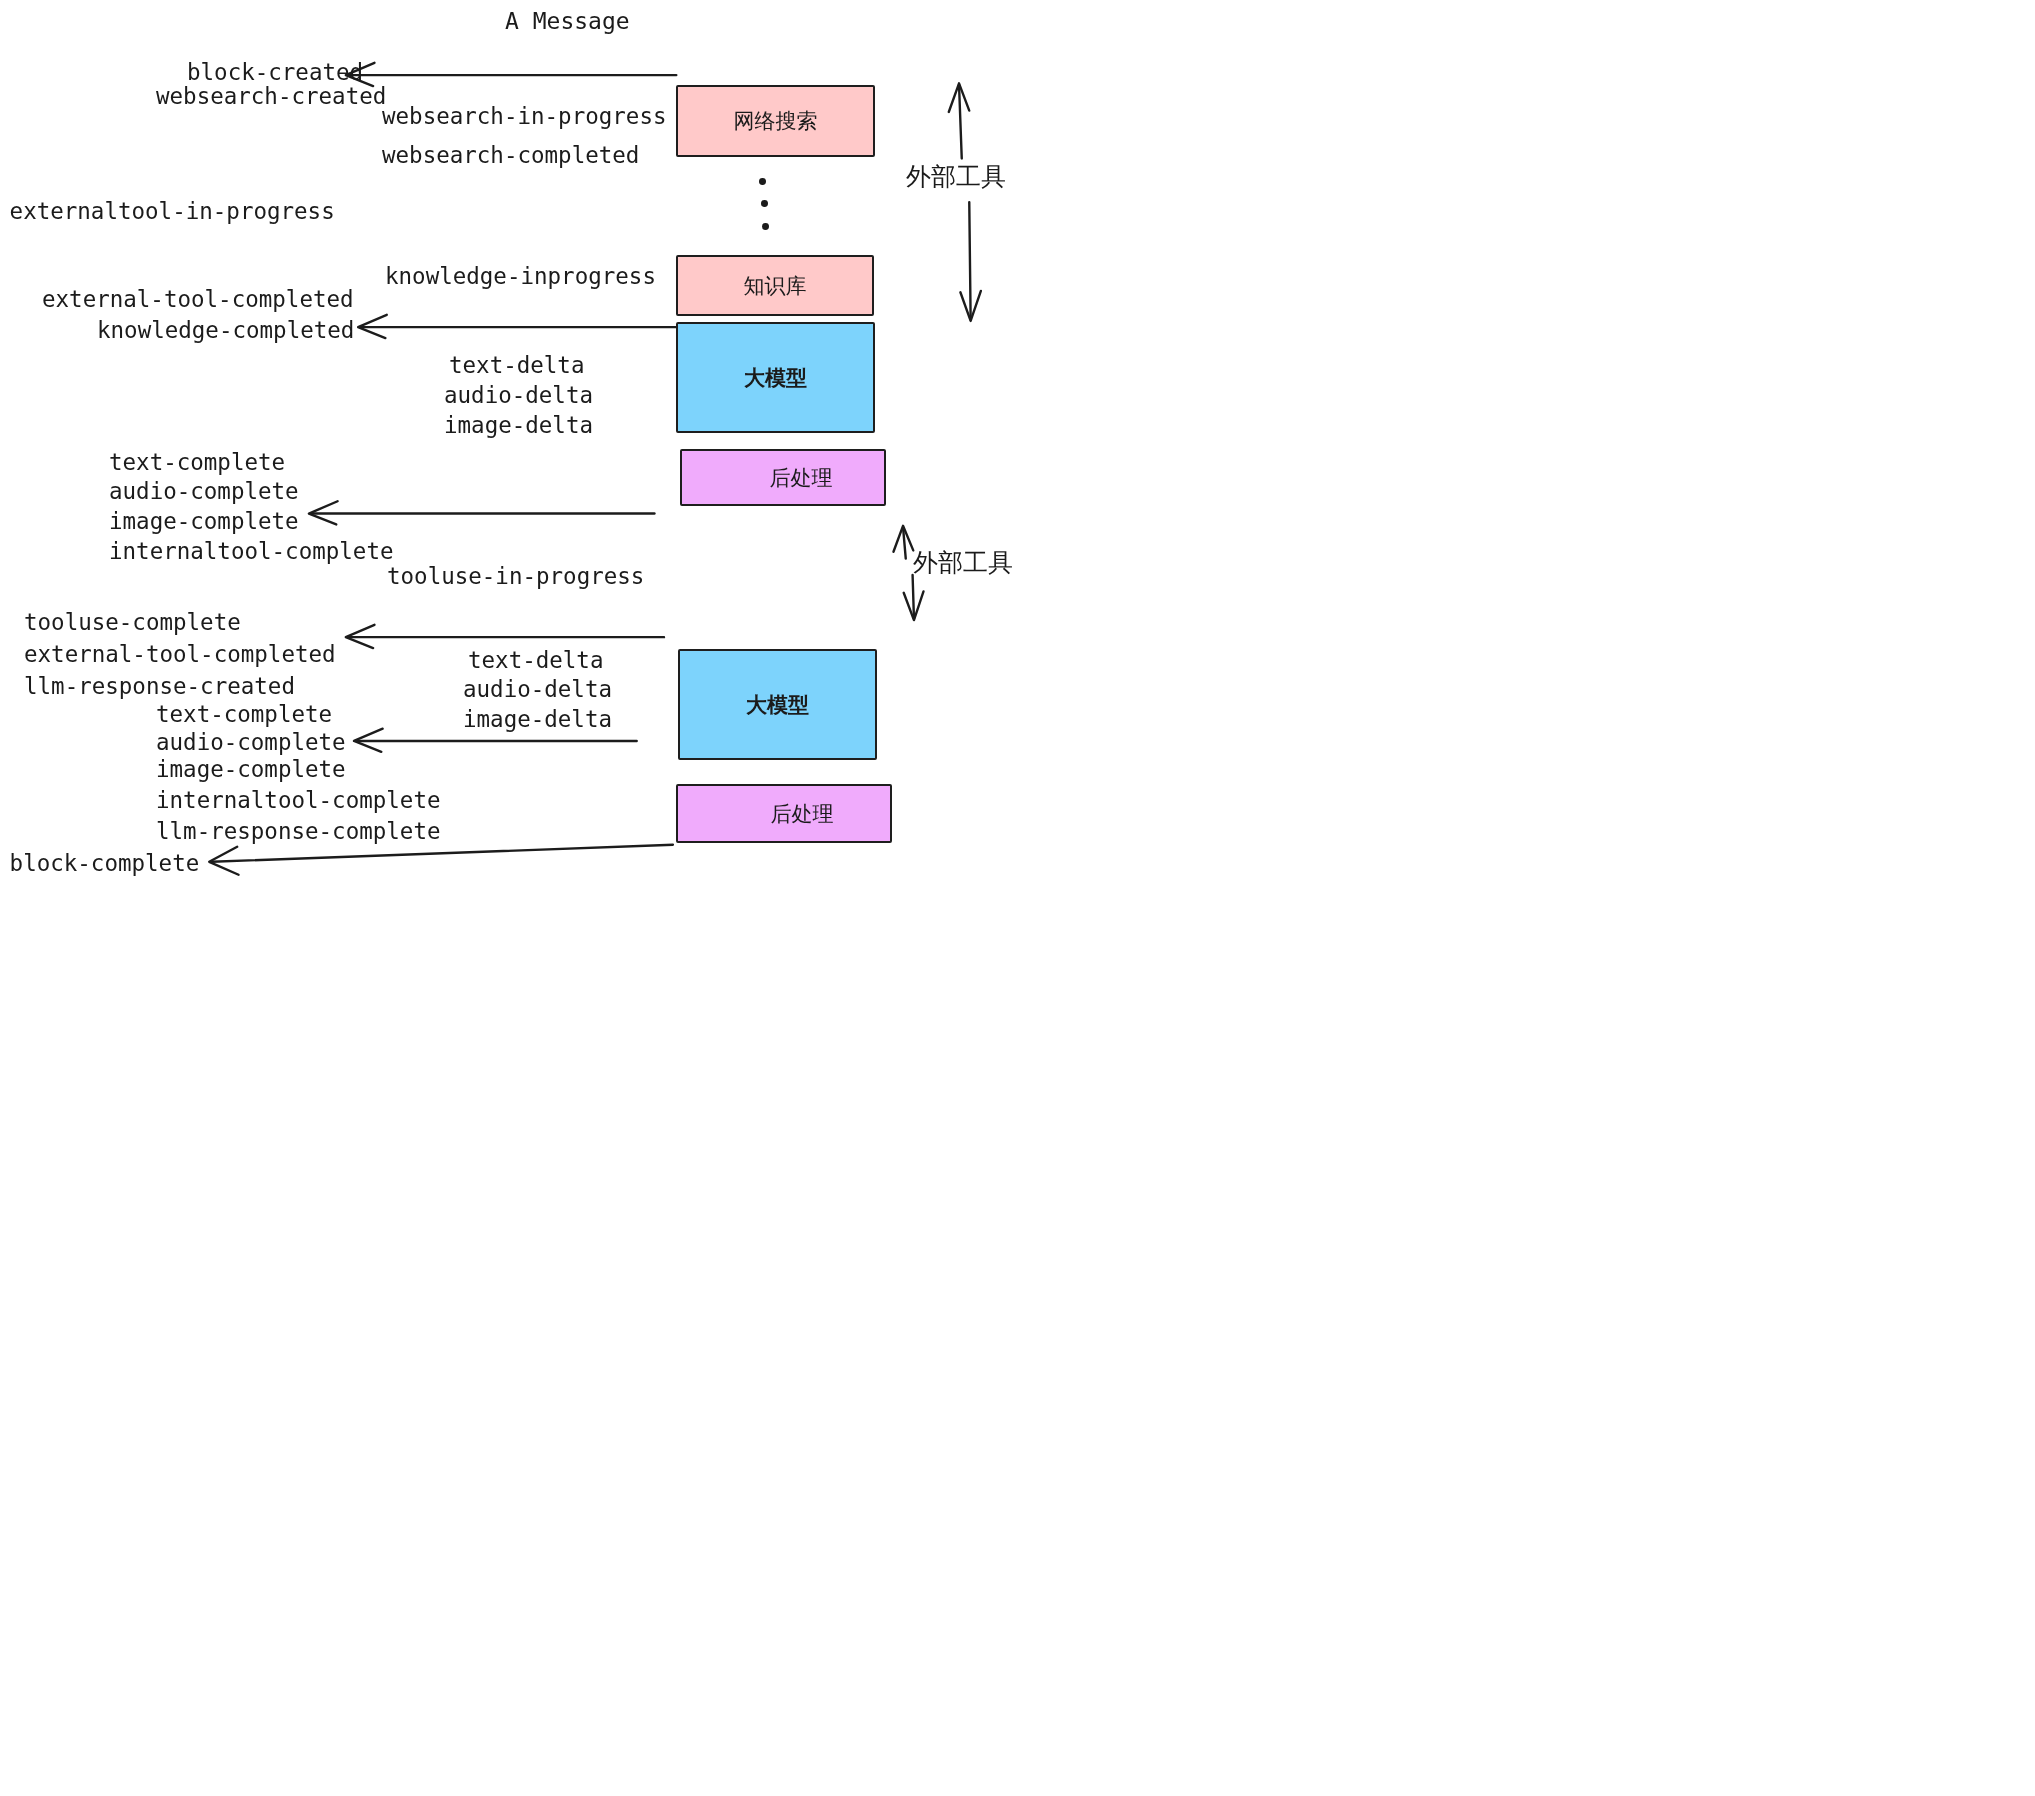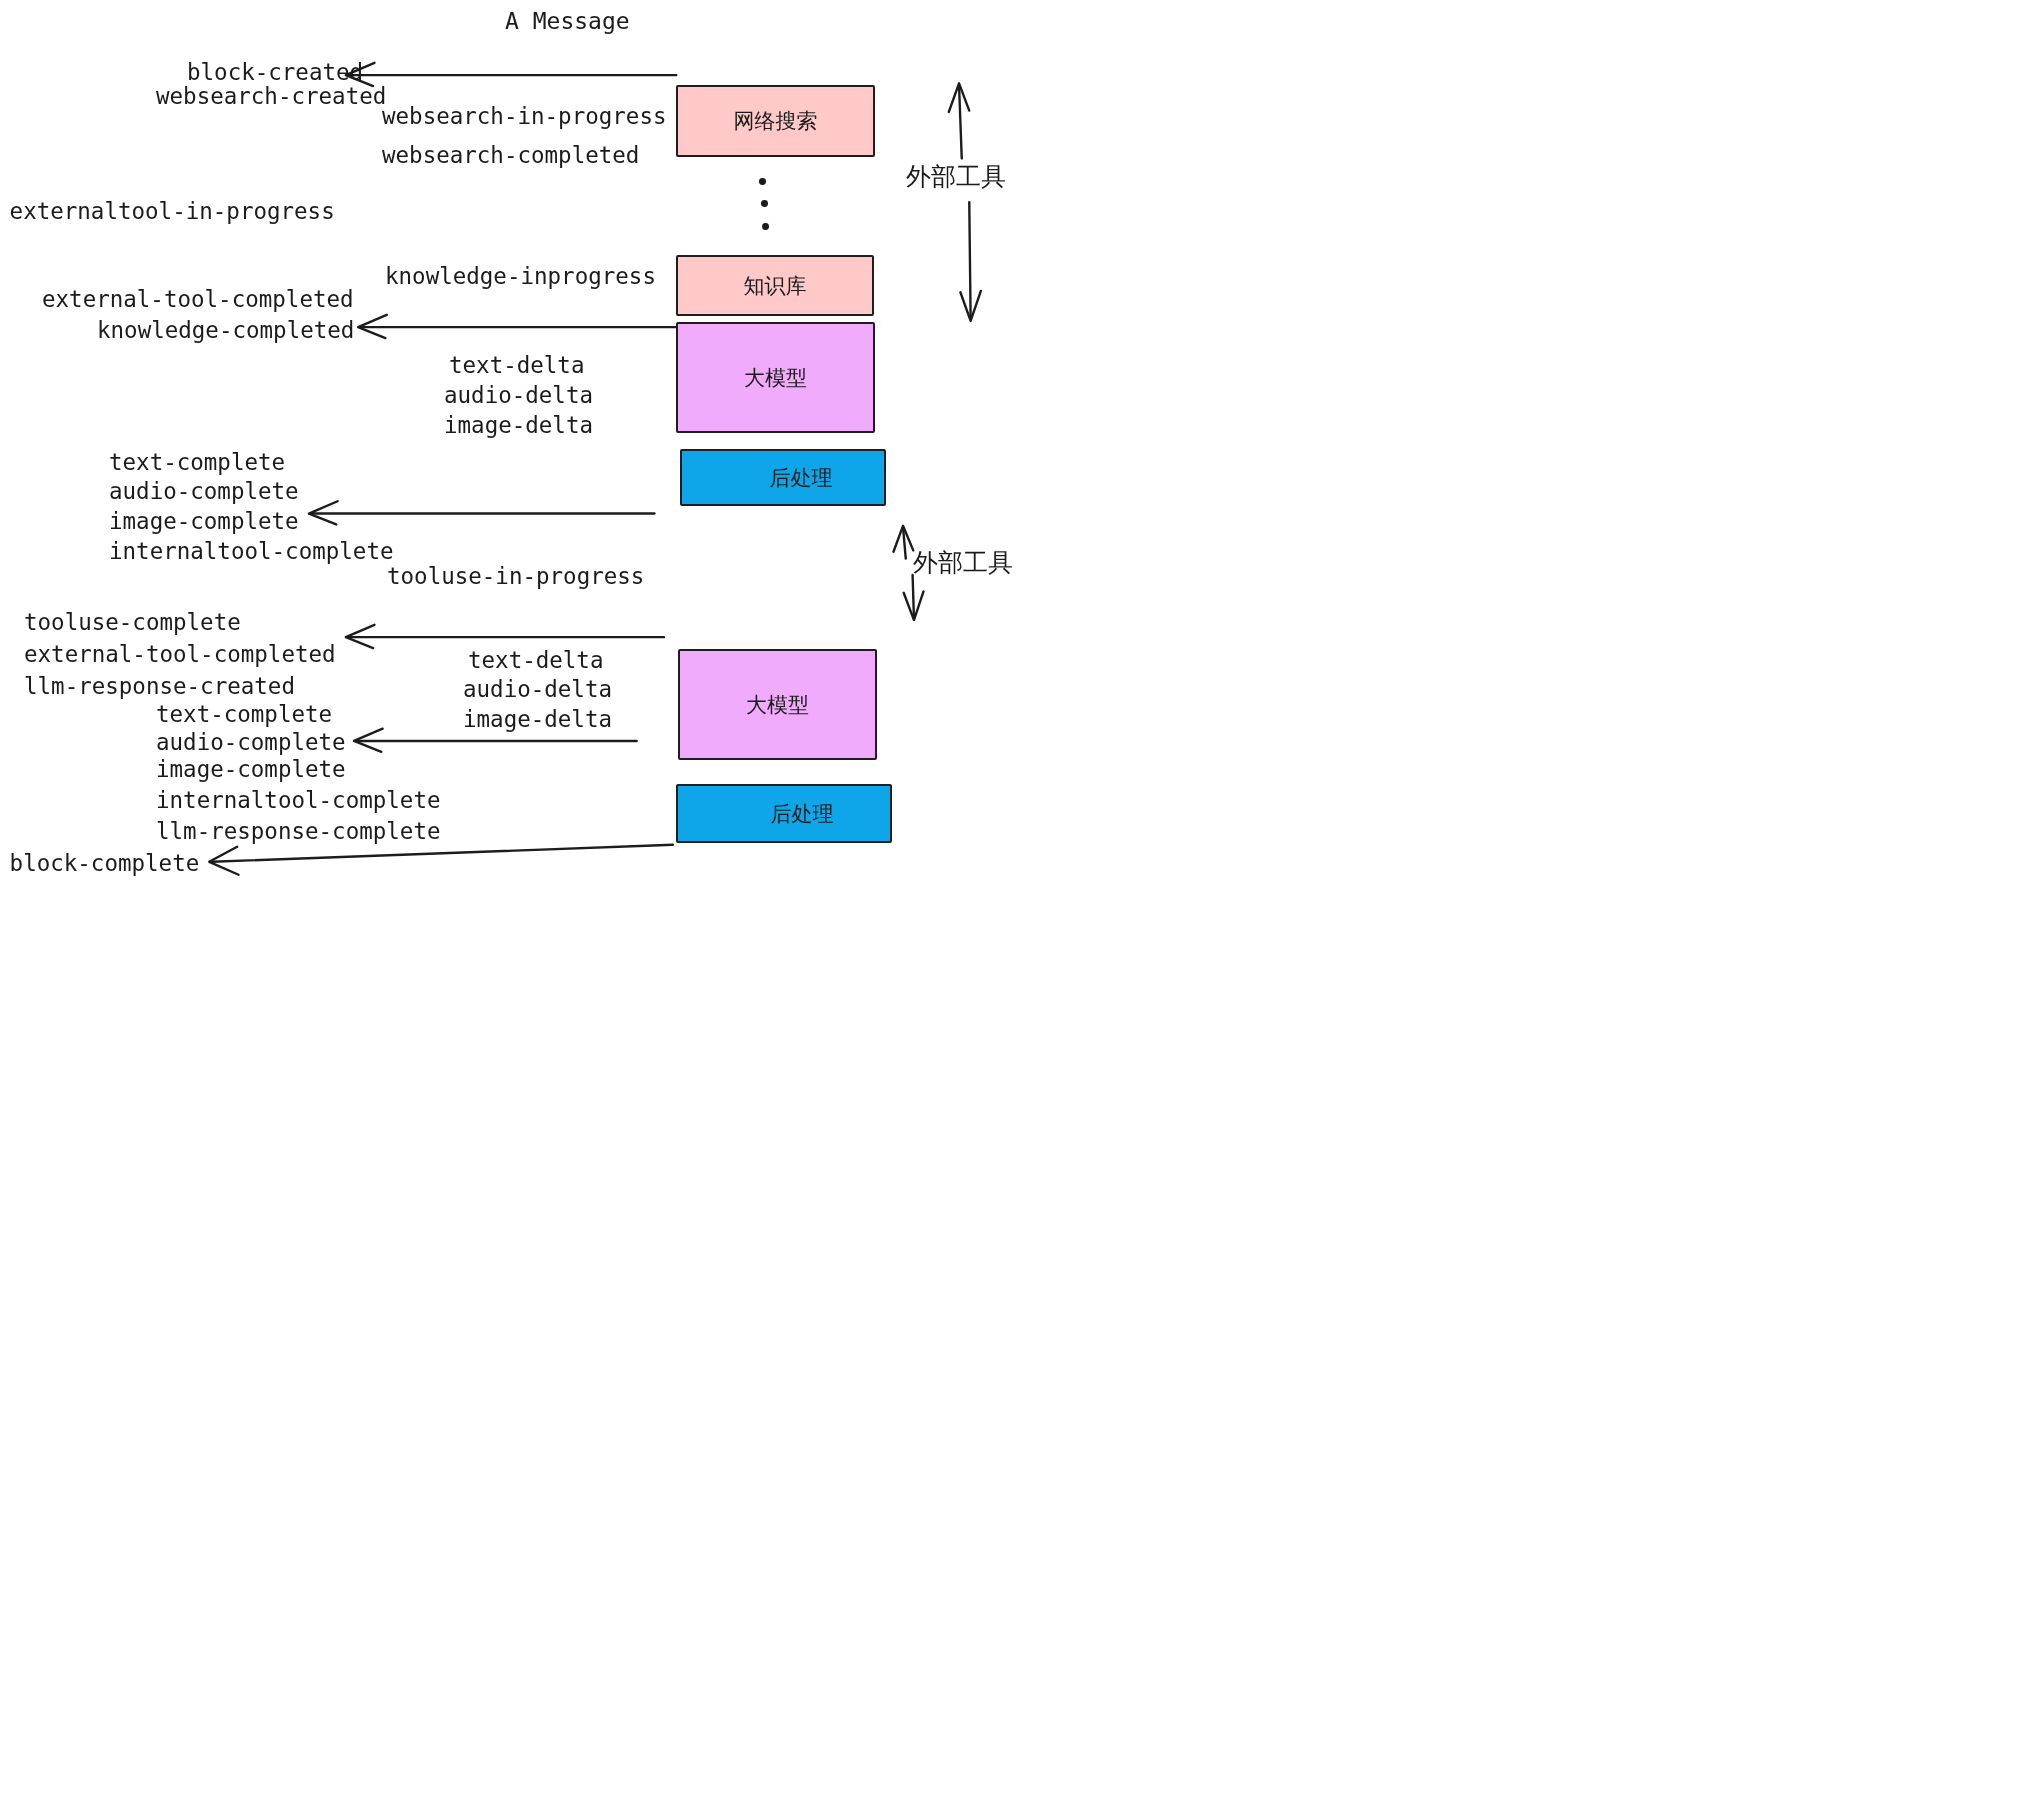--- a/index.html
+++ b/index.html
@@ -9,23 +9,23 @@
   }
   .title{position:absolute;font-size:23px;font-weight:500;line-height:1;white-space:pre;}
   .evt{position:absolute;font-size:22.5px;line-height:1.05;white-space:pre;}
   .box{
     position:absolute;border:2px solid #1e1e1e;border-radius:2px;box-sizing:border-box;
     display:flex;align-items:center;justify-content:center;
     font-family:"DejaVu Sans","Liberation Sans",sans-serif;font-size:21px;font-weight:500;
   }
   .box.mcpfont{font-family:"DejaVu Sans Mono","Liberation Mono",monospace;font-size:29px;}
   .pink{background:#ffc9c9;}
-  .green{background:#f0abfc;}
+  .green{background:#7dd3fc;font-weight:bold;}
   .yellow{background:#ffec99;}
-  .white{background:#0ea5e9;padding-left:36px;}
+  .white{background:#f0abfc;padding-left:36px;}
   .side-label{
     position:absolute;font-family:"DejaVu Sans","Liberation Sans",sans-serif;
     font-size:25px;font-weight:500;line-height:1;white-space:pre;
   }
   .dot{position:absolute;width:6.8px;height:6.8px;border-radius:50%;background:#1b1b1b;}
   svg.arrows{position:absolute;left:0;top:0;pointer-events:none;}
   svg.arrows path{stroke:#1c1c1c;stroke-width:3.5;fill:none;stroke-linecap:round;stroke-linejoin:round;}
 </style>
 </head>
 <body>

